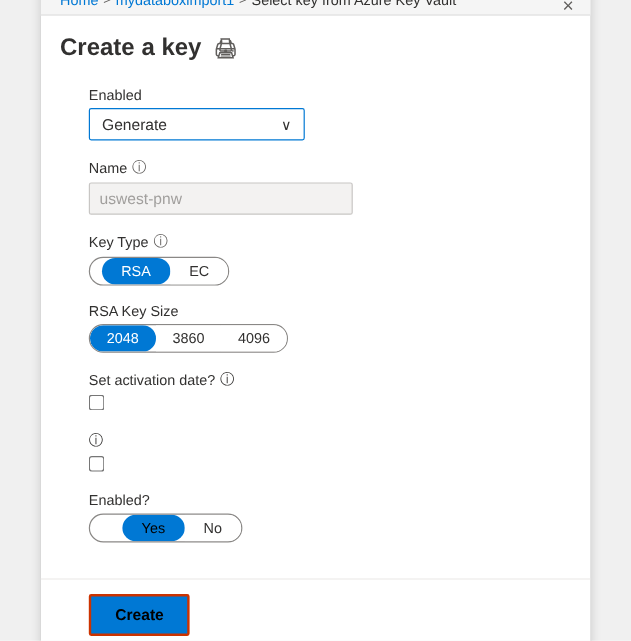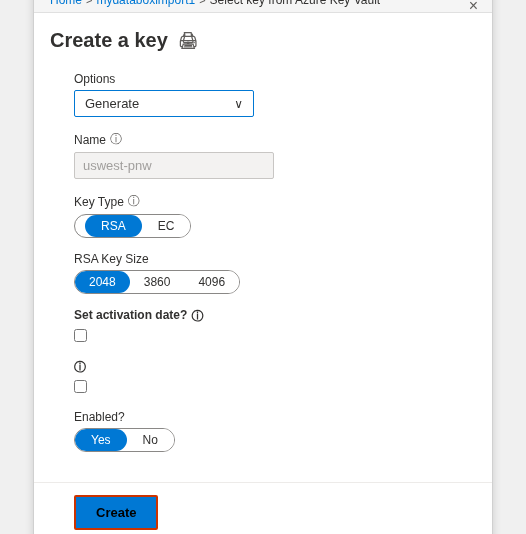--- a/index.html
+++ b/index.html
@@ -110,21 +110,21 @@
       display: flex;
       align-items: center;
       justify-content: space-between;
       cursor: pointer;
     }
     .select-dropdown .chevron {
       color: #323130;
       font-size: 12px;
     }
     .text-input {
-      width: 200px;
+      width: 220px;
       padding: 5px 8px;
       border: 1px solid #c8c6c4;
       border-radius: 2px;
       font-size: 13px;
       color: #a19f9d;
       background: #f3f2f1;
     }
     .toggle-group {
       display: inline-flex;
       border: 1px solid #8a8886;
@@ -161,25 +161,24 @@
       border: none;
       outline: none;
     }
     .rsa-option.active {
       background: #0078d4;
       color: #fff;
       border-radius: 20px;
     }
     .checkbox-label {
       display: flex;
-      align-items: flex-start;
+      align-items: center;
       gap: 4px;
       font-size: 12px;
       color: #323130;
-      font-weight: bold;
     }
     .checkbox-row {
       margin-bottom: 4px;
     }
     .enabled-toggle {
       display: inline-flex;
       border: 1px solid #8a8886;
       border-radius: 20px;
       overflow: hidden;
     }
@@ -187,22 +186,23 @@
       padding: 4px 16px;
       font-size: 12px;
       cursor: pointer;
       background: #fff;
       color: #323130;
       border: none;
       outline: none;
     }
     .enabled-option.active {
       background: #0078d4;
-      color: #ffffff;
-      border-radius: 20px;
+      color: #000000;
+      border-radius: 20px;
+      margin-left: 27px;
     }
     .panel-footer {
       padding: 12px 40px 16px 40px;
       border-top: 1px solid #edebe9;
     }
     .create-btn {
       padding: 8px 20px;
       background: #0078d4;
       color: #000000;
       border: 2px solid #cc3300;
@@ -230,21 +230,21 @@
       <span>Create a key</span>
       <span class="print-icon">🖨</span>
     </div>
     <button class="close-btn">×</button>
   </div>
 
   <div class="panel-body">
 
     <div class="field-group">
       <div class="field-label">
-        <span>Options</span>
+        <span>Enabled</span>
       </div>
       <div class="select-dropdown">
         <span>Generate</span>
         <span class="chevron">∨</span>
       </div>
     </div>
 
     <div class="field-group">
       <div class="field-label">
         <span>Name</span>

